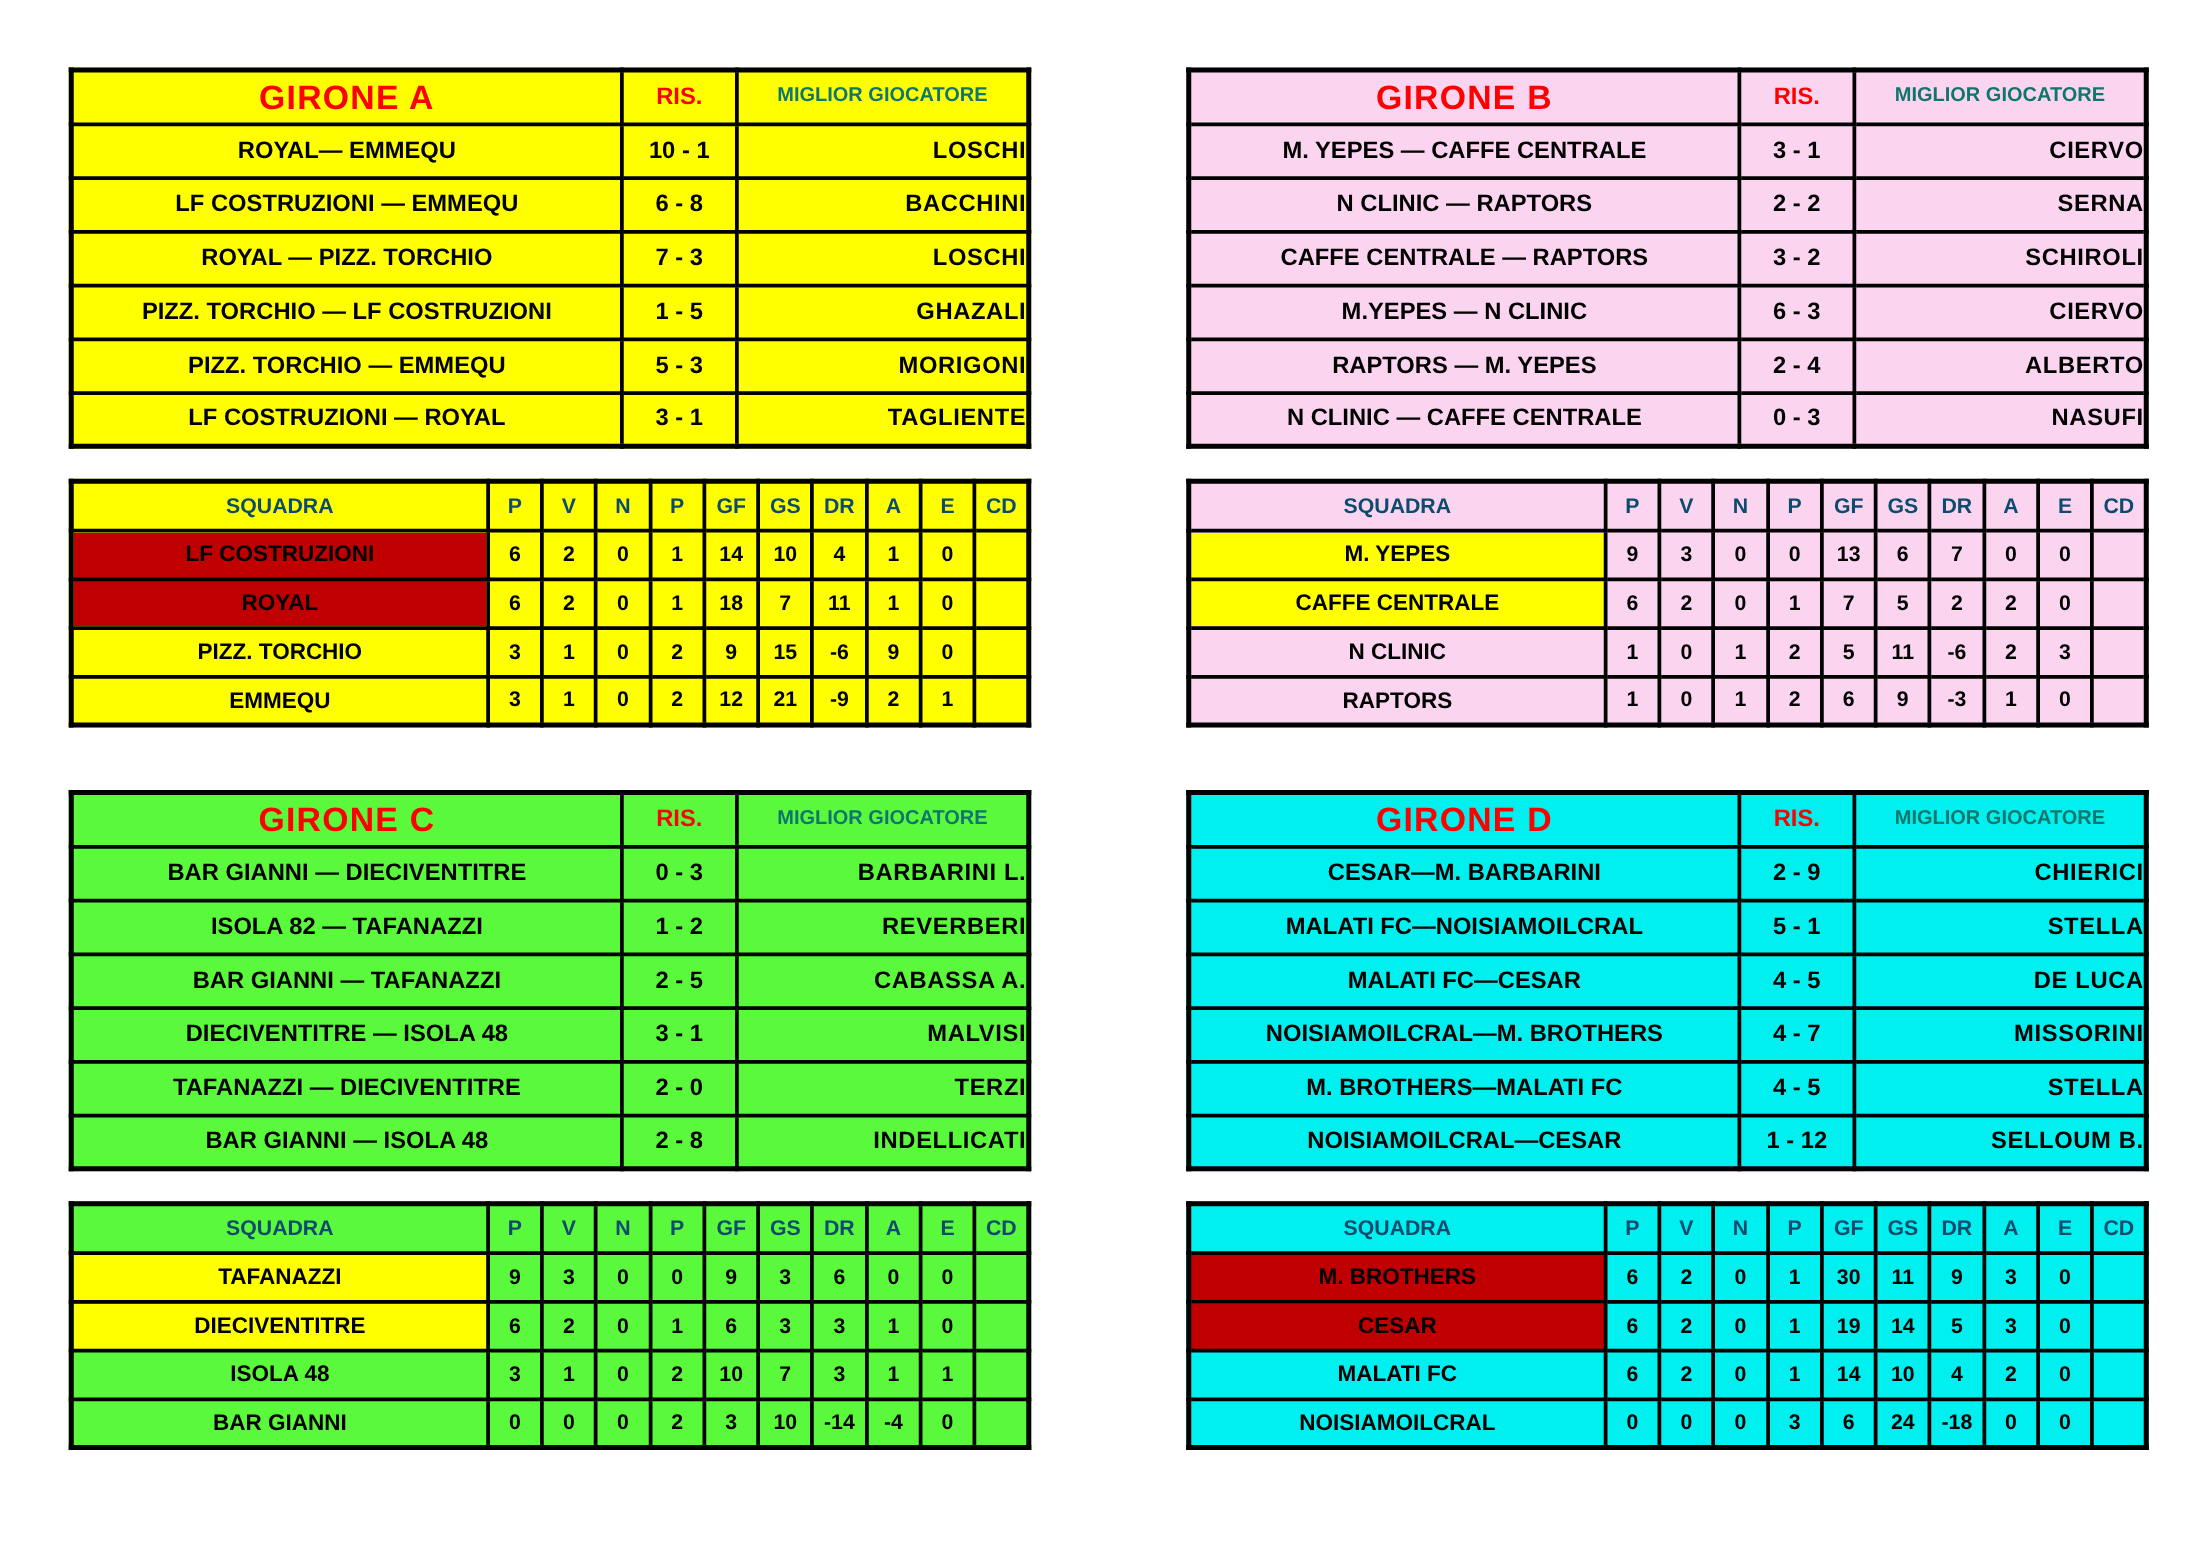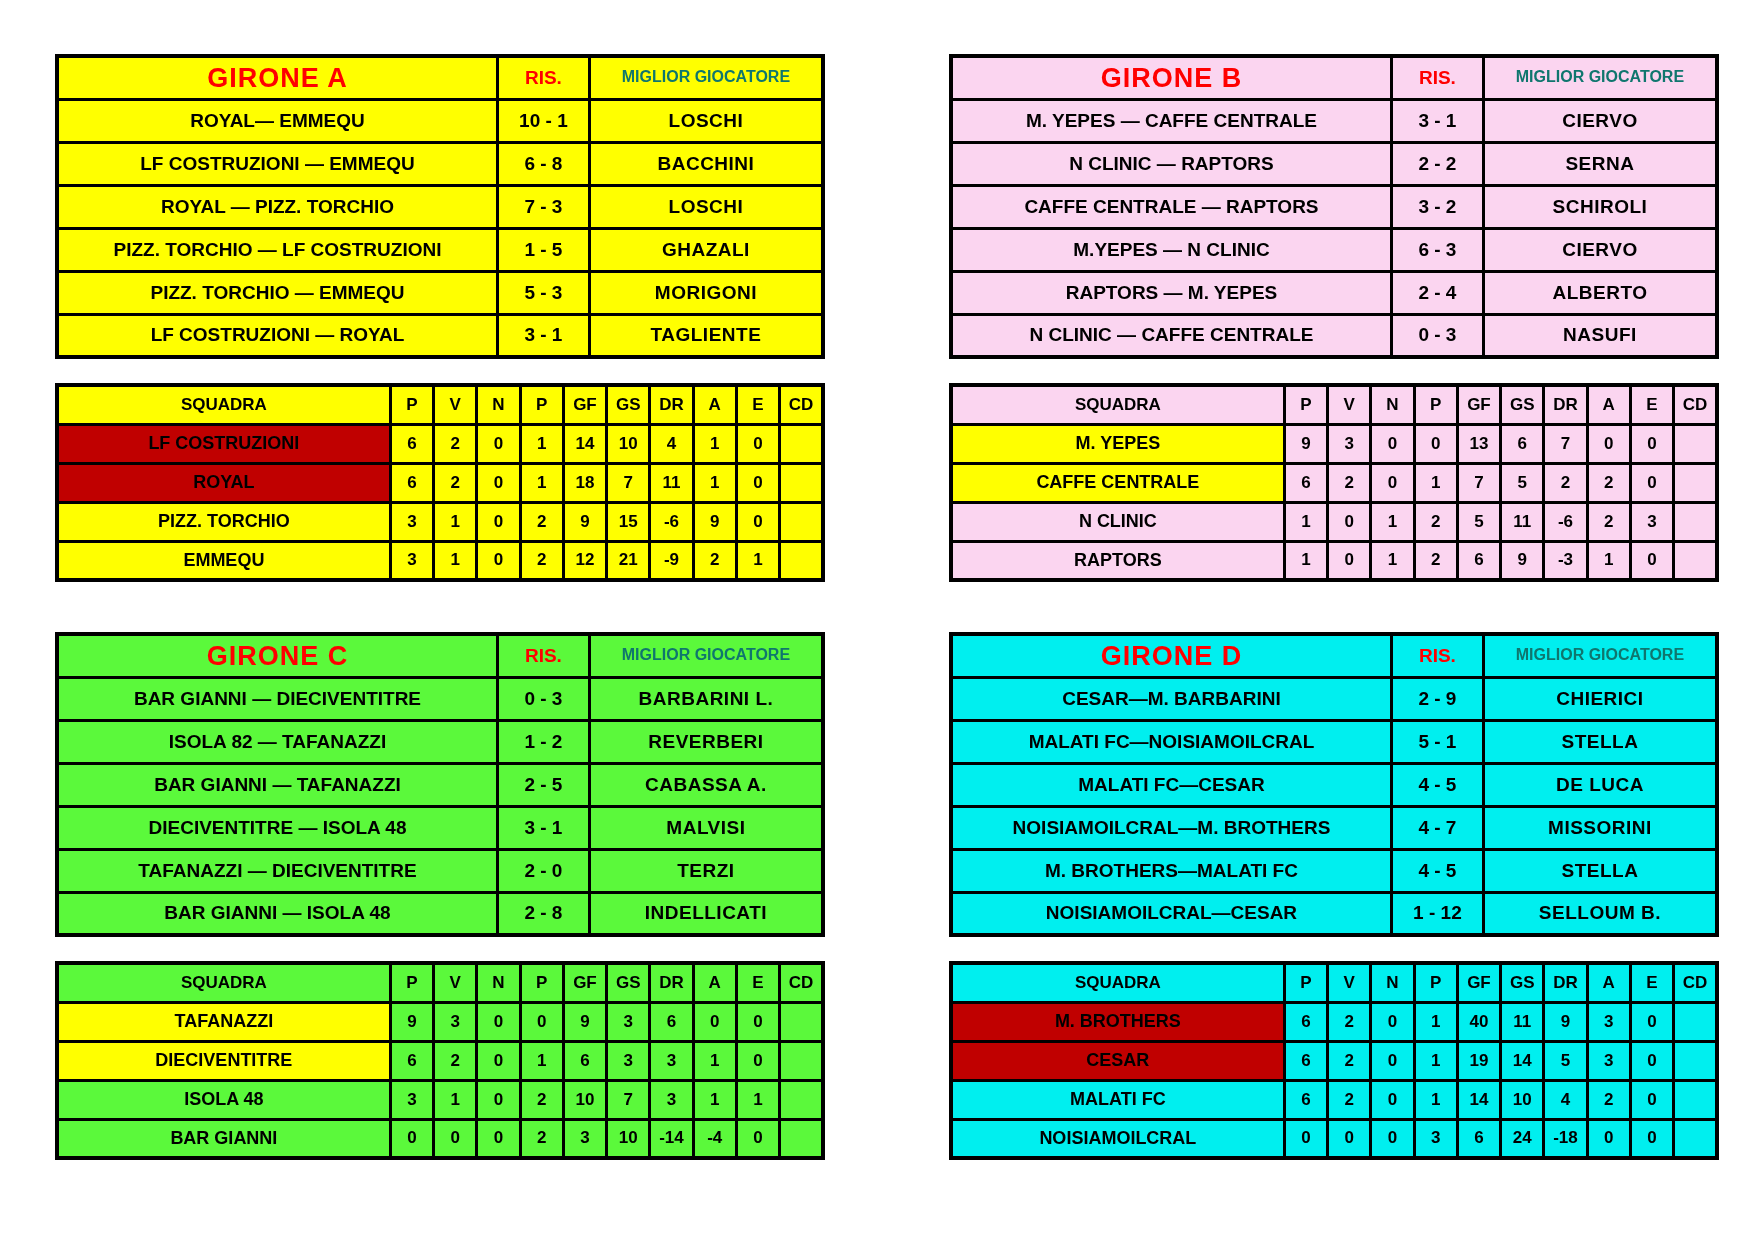--- a/index.html
+++ b/index.html
@@ -35,25 +35,25 @@
     color: #000;
   }
   
   table.results { margin-bottom: 13px; }
   .results tr { height: 43px; }
   .results th.c-title { font-size: 27px; color: #ff0000; letter-spacing: 1px; }
   .results th.c-ris   { font-size: 19px; color: #ff0000; }
   .results th.c-mg    { font-size: 16px; color: #0f766e; }
   .results td.c-fix   { font-size: 19px; }
   .results td.c-score { font-size: 19px; }
-  .results td.c-best  { font-size: 19px; letter-spacing: .5px; }
+  .results td.c-best  { font-size: 19px; letter-spacing: .5px; text-align: right; }
   
   table.standings { margin-bottom: 26px; }
   .standings tr { height: 39px; }
-  .standings th { font-size: 17px; color: #000000; }
+  .standings th { font-size: 17px; color: #0c4a6e; }
   .standings td { font-size: 17px; }
   .standings td.c-team { font-size: 18px; }
   .standings td.c-team.hl { background: var(--hl, #c00000); }
 </style>
 </head>
 <body>
 
 <div class="page">
 
   <section class="group" style="--bg: #FFFF00; --hl: #C00000;">
@@ -531,21 +531,21 @@
             <th class="c-num">CD</th>
           </tr>
         </thead>
       <tbody>
           <tr>
             <td class="c-team hl">M. BROTHERS</td>
             <td class="c-num">6</td>
             <td class="c-num">2</td>
             <td class="c-num">0</td>
             <td class="c-num">1</td>
-            <td class="c-num">40</td>
+            <td class="c-num">30</td>
             <td class="c-num">11</td>
             <td class="c-num">9</td>
             <td class="c-num">3</td>
             <td class="c-num">0</td>
             <td class="c-num"></td>
           </tr>
           <tr>
             <td class="c-team hl">CESAR</td>
             <td class="c-num">6</td>
             <td class="c-num">2</td>

